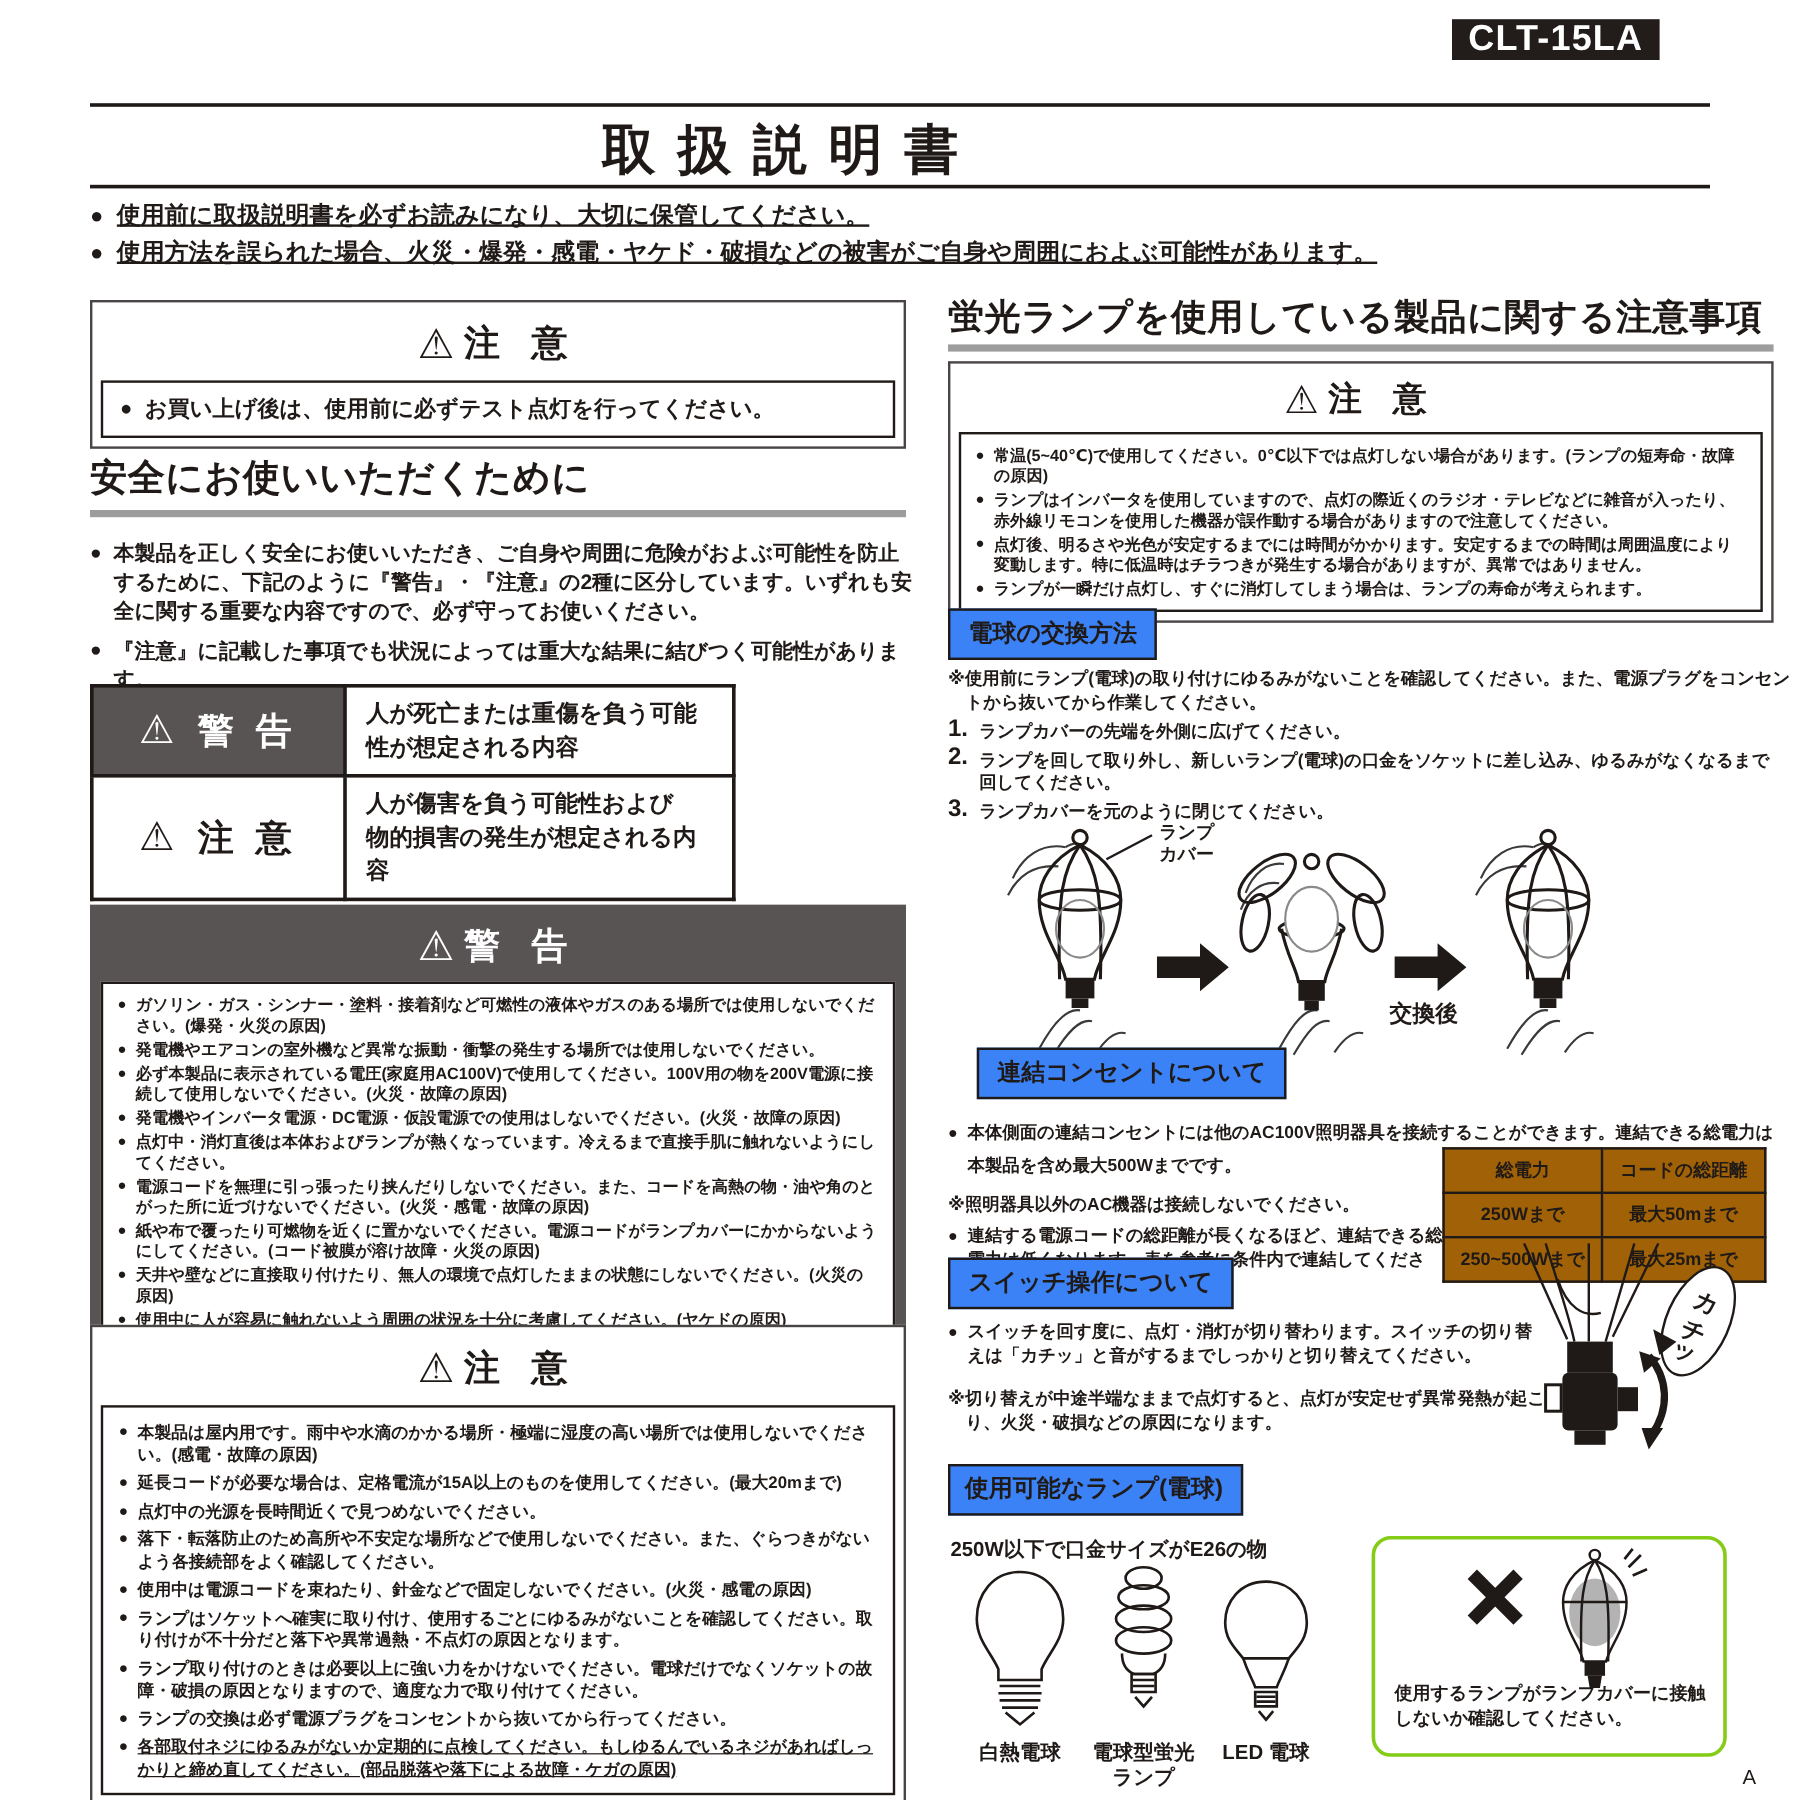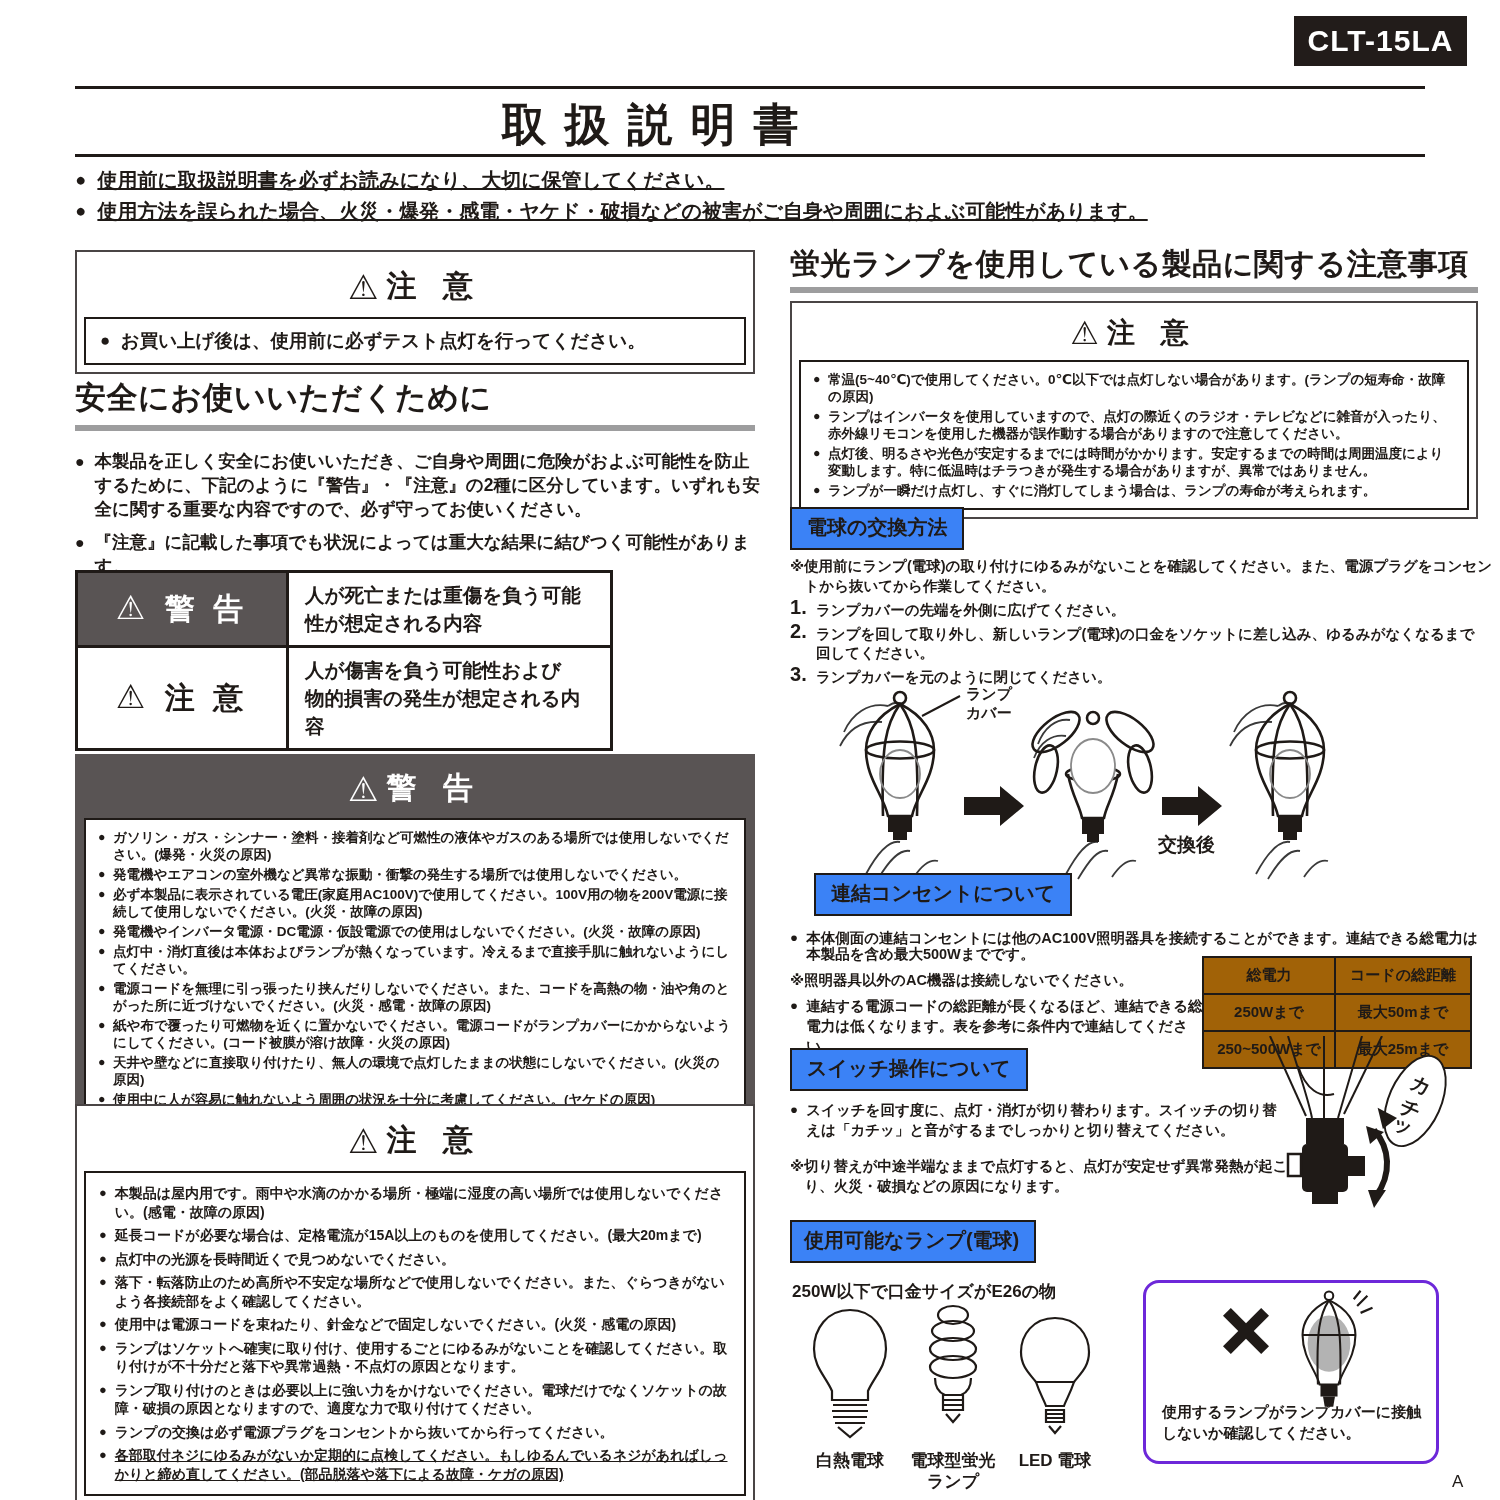--- a/index.html
+++ b/index.html
@@ -74,31 +74,31 @@
                    border:9px solid transparent; border-right:20px solid #1f1a17;
                    transform:rotate(28deg); }
 
   
   .xmark { width:44px; height:44px; }
   .xmark::before, .xmark::after { content:""; position:absolute; left:50%; top:50%;
       width:54px; height:11px; background:#1f1a17; }
   .xmark::before { transform:translate(-50%,-50%) rotate(45deg); }
   .xmark::after  { transform:translate(-50%,-50%) rotate(-45deg); }
 
-  .xbox { border:3px solid #6d28d9; border-radius:16px; box-sizing:border-box; background:#fff; }
+  .xbox { border:3px solid #84cc16; border-radius:16px; box-sizing:border-box; background:#fff; }
   .bulb-label { text-align:center; font-size:17px; line-height:21px; }
   .after-label { font-size:19px; }
   .cover-label { font-size:15px; line-height:19px; }
 </style>
 </head>
 <body>
 
 <div class="page">
 
-  <div class="abs badge" style="left:1294px; top:16px; width:173px; height:50px;">CLT-15LA</div>
+  <div class="abs badge" style="left:1210px; top:16px; width:173px; height:34px;">CLT-15LA</div>
   <div class="abs rule" style="left:75px; top:86px; width:1350px; height:3px;"></div>
   <div class="abs doc-title" style="left:0; top:95px;">取扱説明書</div>
   <div class="abs rule" style="left:75px; top:154px; width:1350px; height:3px;"></div>
 
   <ul class="abs blt intro-list" style="left:75px; top:166px; width:1300px;text-decoration:underline;">
     <li>使用前に取扱説明書を必ずお読みになり、大切に保管してください。</li>
     <li>使用方法を誤られた場合、火災・爆発・感電・ヤケド・破損などの被害がご自身や周囲におよぶ可能性があります。</li>
   </ul>
 
   <div class="abs alert" style="left:75px; top:250px; width:680px;">
@@ -286,21 +286,21 @@
         <path d="M62 22 C76 42 81 62 79 134"></path>
       </g>
       <ellipse cx="62" cy="92" rx="20" ry="24" stroke="#8a8a8a" stroke-width="1.8" fill="none"></ellipse>
       <rect x="50" y="134" width="24" height="16" fill="#1f1a17"></rect>
       <rect x="55" y="150" width="14" height="8" fill="#1f1a17"></rect>
     </svg>
   </div>
 
   <div class="abs sec-label" style="left:814px; top:873px;">連結コンセントについて</div>
   <div class="abs" style="left:790px; top:930px; width:688px;">
-    <ul class="blt" style="font-size:14.5px; line-height:16px;">
+    <ul class="blt" style="font-size:14.5px; line-height:28px;">
       <li>本体側面の連結コンセントには他のAC100V照明器具を接続することができます。連結できる総電力は本製品を含め最大500Wまでです。</li>
     </ul>
     <div style="width:420px; margin-top:8px;">
       <div class="note">※照明器具以外のAC機器は接続しないでください。</div>
       <ul class="blt" style="font-size:14.5px; line-height:20px; margin-top:6px;">
         <li>連結する電源コードの総距離が長くなるほど、連結できる総電力は低くなります。表を参考に条件内で連結してください。</li>
       </ul>
     </div>
     <table class="ltable abs" style="left:412px; top:26px;">
       <tbody>

